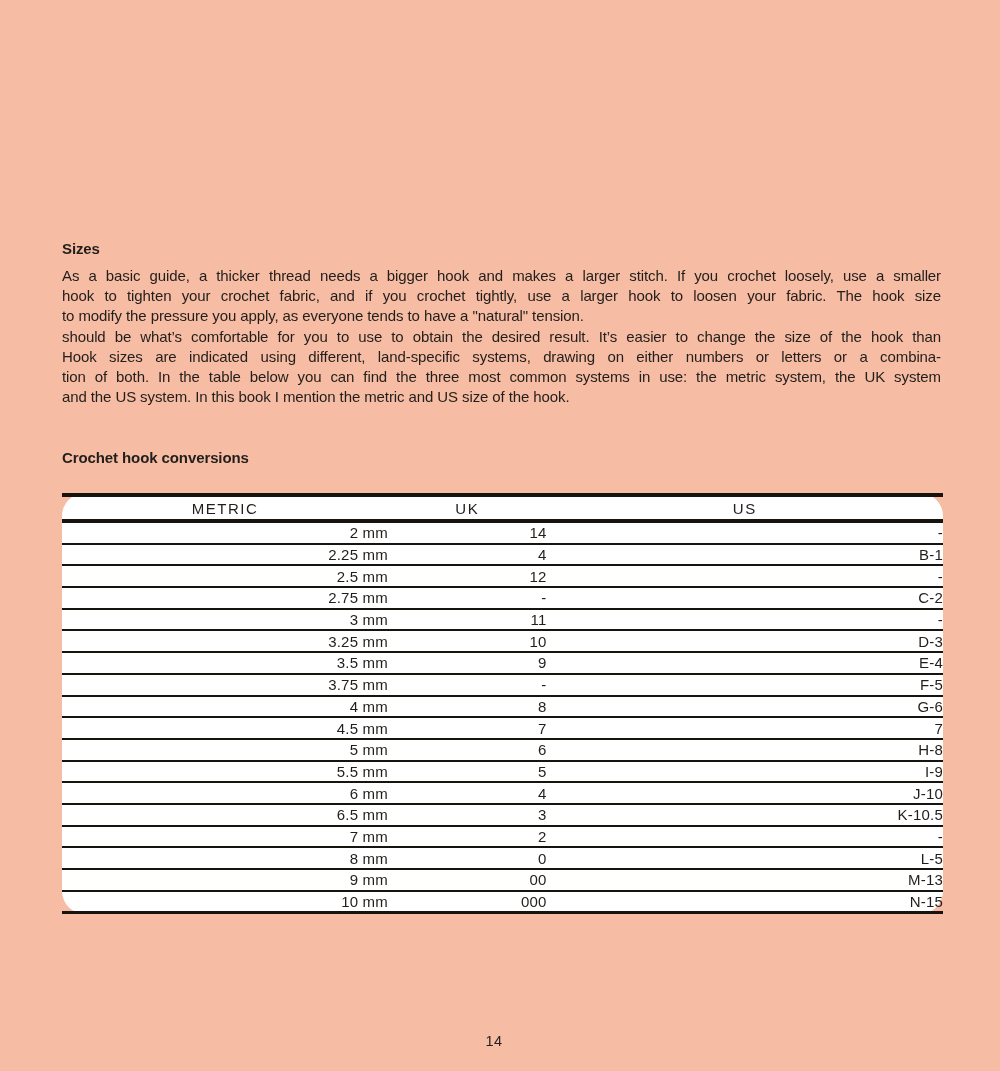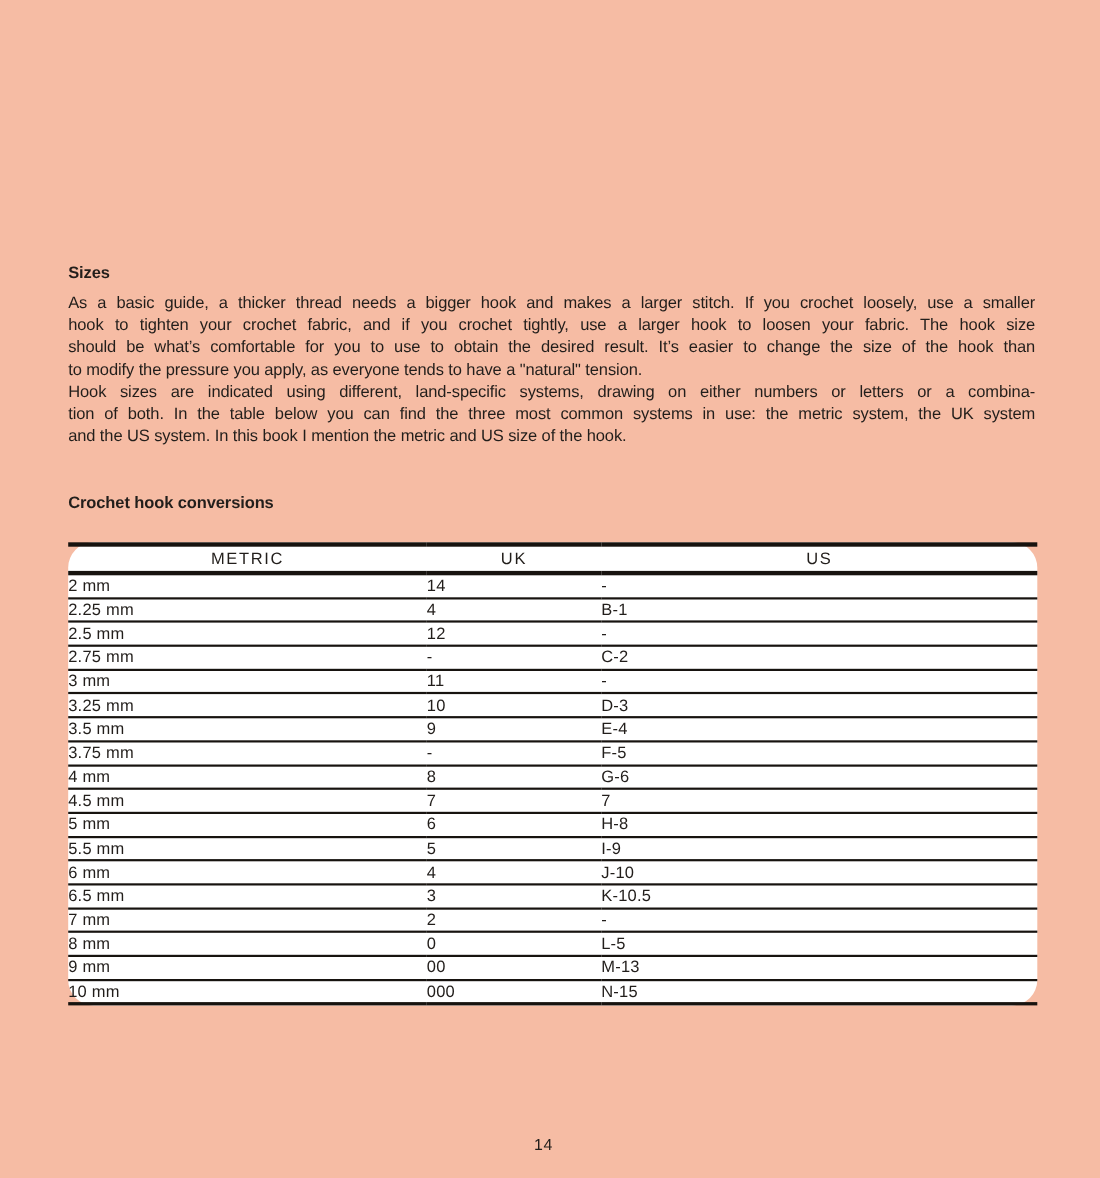--- a/index.html
+++ b/index.html
@@ -68,21 +68,21 @@
     height: 22px;
     font-weight: normal;
     font-size: 15px;
     letter-spacing: 1.5px;
     text-align: center;
     padding: 0;
     border-bottom: 4px solid #17130f;
   }
   table.conv-table td {
     height: 19.7px;
-    text-align: left;
+    text-align: right;
     vertical-align: middle;
     padding: 0;
     border-bottom: 2px solid #17130f;
     letter-spacing: 0.2px;
   }
   table.conv-table tbody tr:last-child td {
     border-bottom: none;
   }
   .page-number {
     position: absolute;
@@ -97,22 +97,22 @@
 </head>
 <body style="background: rgb(246, 188, 164); color: rgb(34, 30, 27);">
 
 <div class="page">
 
   <div class="sizes-heading">Sizes</div>
 
   <div class="body-text">
     <div class="line j">As a basic guide, a thicker thread needs a bigger hook and makes a larger stitch. If you crochet loosely, use a smaller</div>
     <div class="line j">hook to tighten your crochet fabric, and if you crochet tightly, use a larger hook to loosen your fabric. The hook size</div>
+    <div class="line">to modify the pressure you apply, as everyone tends to have a "natural" tension.</div>
     <div class="line j">should be what’s comfortable for you to use to obtain the desired result. It’s easier to change the size of the hook than</div>
-    <div class="line">to modify the pressure you apply, as everyone tends to have a "natural" tension.</div>
     <div class="line j">Hook sizes are indicated using different, land-specific systems, drawing on either numbers or letters or a combina-</div>
     <div class="line j">tion of both. In the table below you can find the three most common systems in use: the metric system, the UK system</div>
     <div class="line">and the US system. In this book I mention the metric and US size of the hook.</div>
   </div>
 
   <div class="table-heading">Crochet hook conversions</div>
 
   <table class="conv-table">
     <colgroup>
       <col class="c1">

